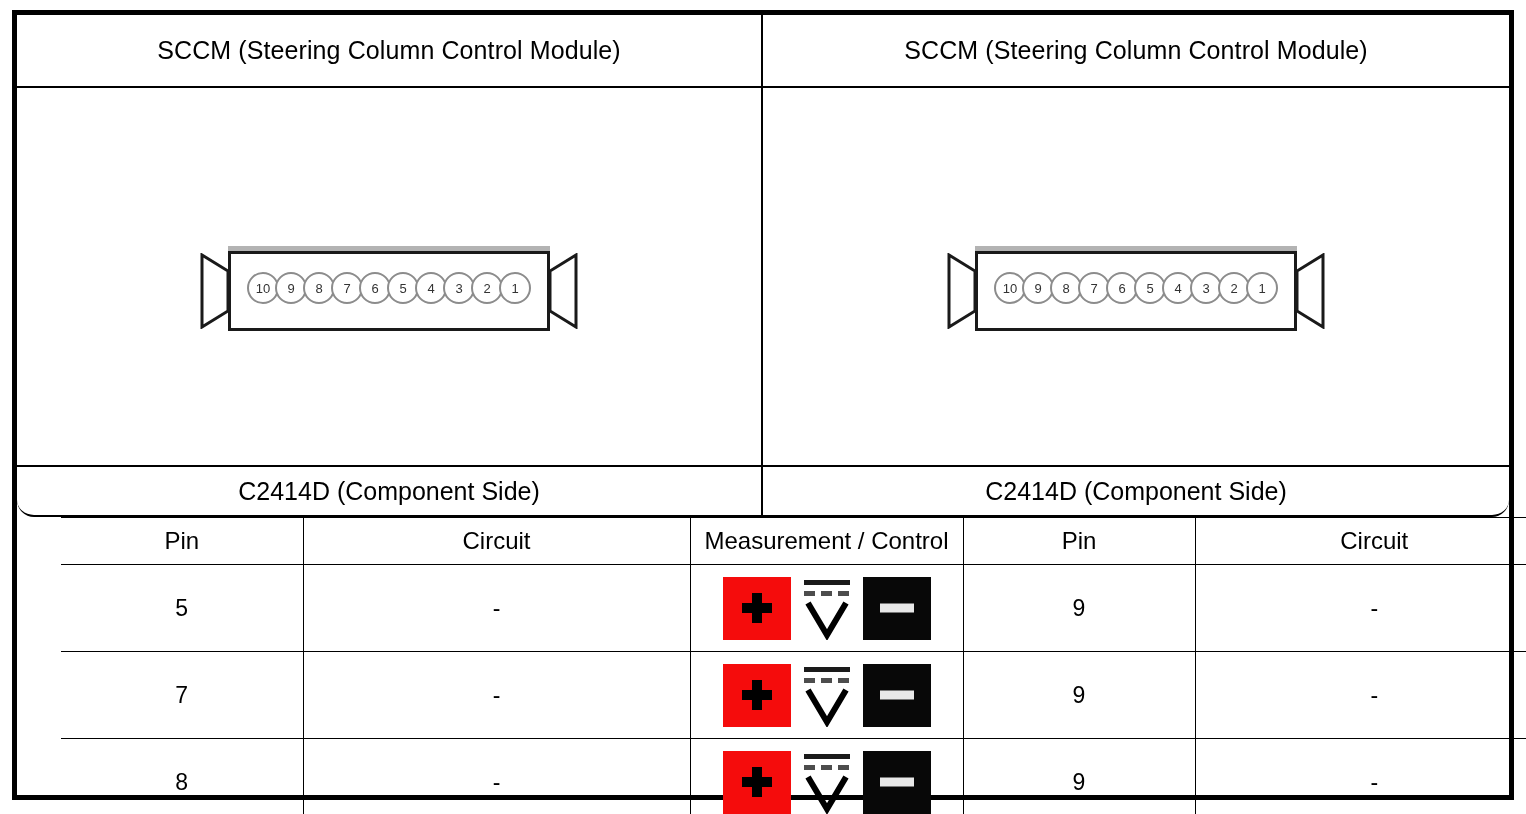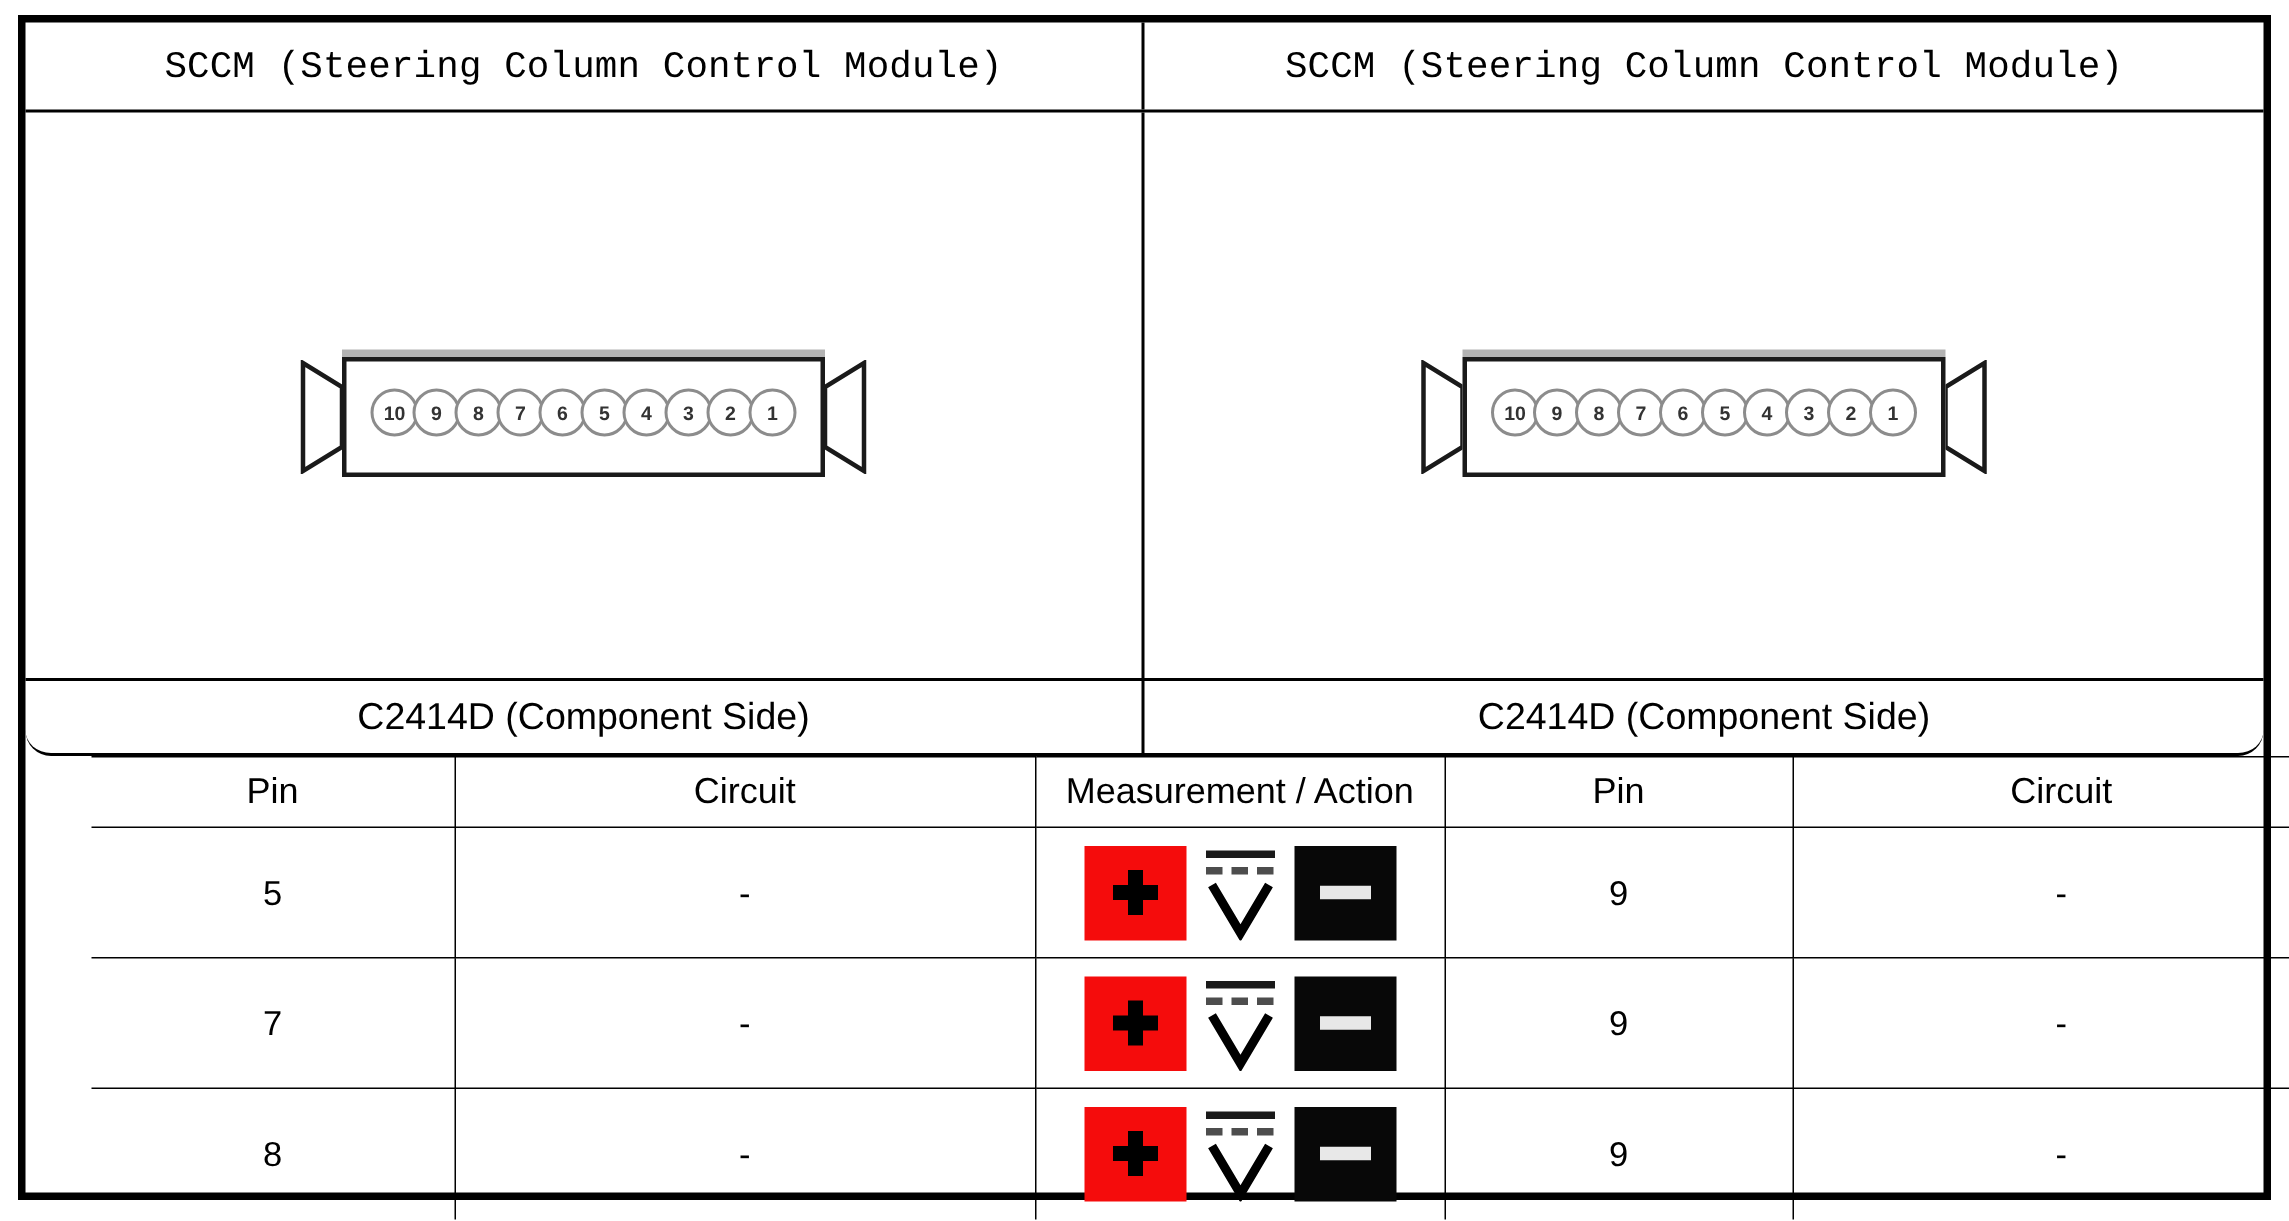--- a/index.html
+++ b/index.html
@@ -35,24 +35,23 @@
   .frame-inner {
     position: relative;
     width: 100%;
     height: 100%;
     box-sizing: border-box;
   }
 
   
   .module-row {
     display: flex;
-    height: 60px;
+    height: 73px;
     border-bottom: 2px solid #000000;
     box-sizing: border-box;
-    font-family: Liberation Mono, monospace;
   }
   .module-cell {
     flex: 1 1 50%;
     display: flex;
     align-items: center;
     justify-content: center;
     box-sizing: border-box;
     font-size: 25px;
     letter-spacing: 0.1px;
   }
@@ -124,21 +123,21 @@
     width: 32px;
     height: 32px;
     margin-right: -4px;
     border: 2px solid #8c8c8c;
     border-radius: 50%;
     background: #ffffff;
     display: flex;
     align-items: center;
     justify-content: center;
     font-size: 13px;
-    font-weight: bold;
+    font-weight: normal;
     color: #333333;
     box-sizing: border-box;
   }
   .pin-circle:last-child { margin-right: 0; }
 
   
   .cname-row {
     display: flex;
     height: 50px;
     border-bottom: 2px solid #000000;
@@ -329,21 +328,21 @@
           <col class="col-pin-l">
           <col class="col-circuit-l">
           <col class="col-meas">
           <col class="col-pin-r">
           <col class="col-circuit-r">
         </colgroup>
         <thead>
           <tr>
             <th>Pin</th>
             <th>Circuit</th>
-            <th>Measurement / Action</th>
+            <th>Measurement / Control</th>
             <th>Pin</th>
             <th>Circuit</th>
           </tr>
         </thead>
         <tbody>
 
           <tr>
             <td class="cell-pin">5</td>
             <td class="cell-circuit">-</td>
             <td>

